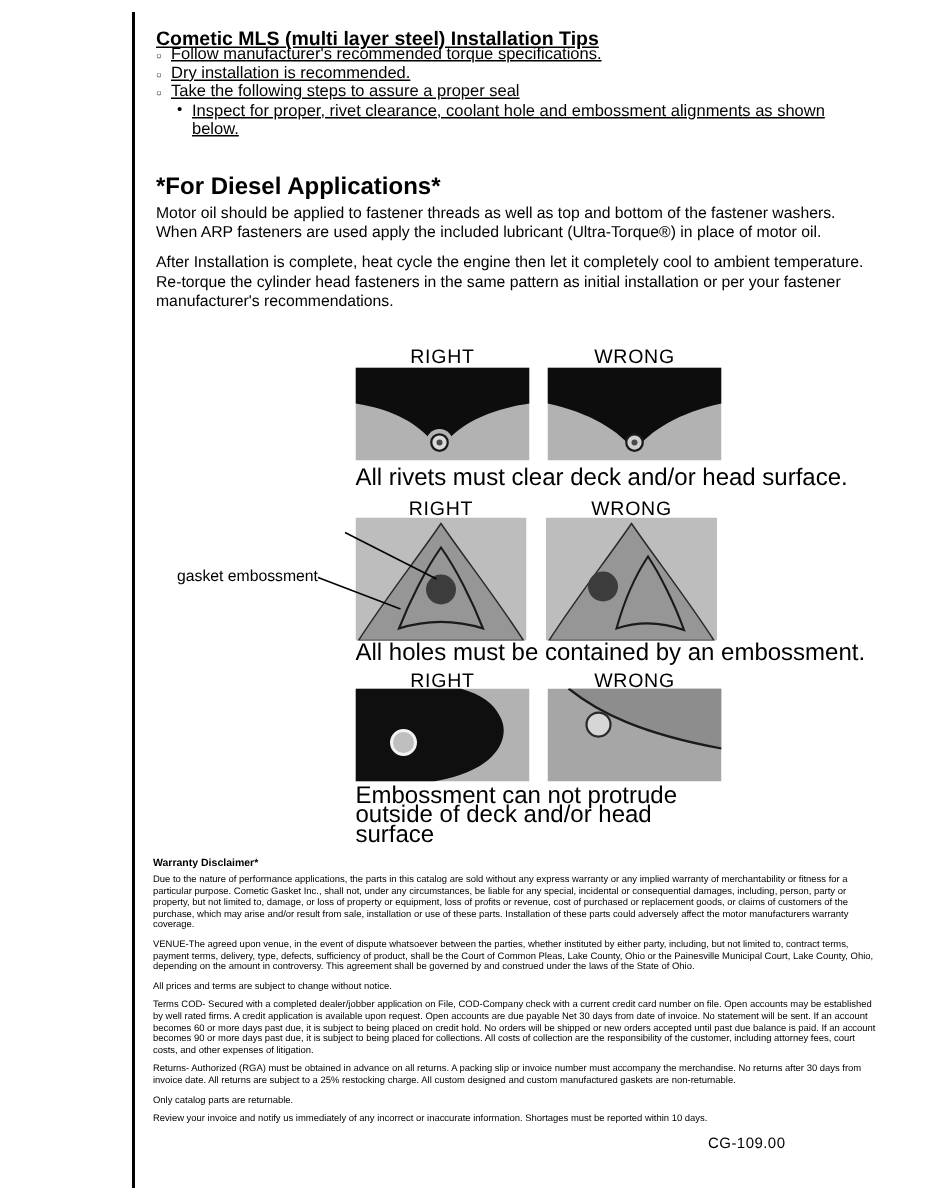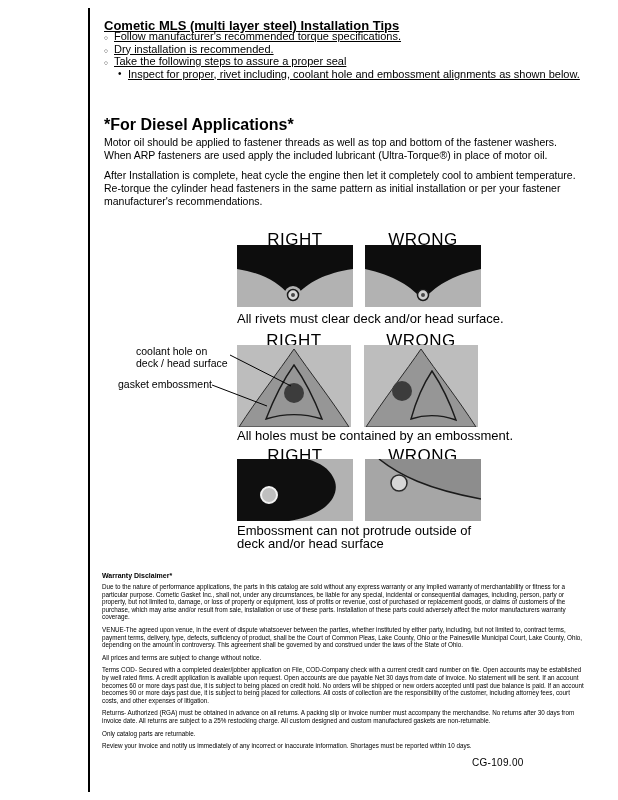--- a/index.html
+++ b/index.html
@@ -21,37 +21,37 @@
   .tips li.sub { margin-left:14px; }
   .tips li.sub::before { content:"•"; font-size:10px; top:0; }
 
   .diesel-h { position:absolute; left:104px; top:116px; margin:0; font-size:16px; font-weight:bold; }
   .body { position:absolute; left:104px; width:472px; margin:0; font-size:10.5px; line-height:13px; }
   .p1 { top:136px; }
   .p2 { top:169px; }
   .note { top:212px; }
 
   .diagrams { position:absolute; left:0; top:228px; width:618px; height:336px; }
-  .dg-label { position:absolute; width:116px; text-align:center; font-size:17px; letter-spacing:0.5px; }
+  .dg-label { position:absolute; width:116px; text-align:center; font-size:13px; letter-spacing:0.5px; }
   .lbl-r1-right { left:237px; top:2px; }
   .lbl-r1-wrong { left:365px; top:2px; }
   .lbl-r2-right { left:237px; top:103px; width:114px; }
   .lbl-r2-wrong { left:364px; top:103px; width:114px; }
   .lbl-r3-right { left:237px; top:218px; }
   .lbl-r3-wrong { left:365px; top:218px; }
 
   .dg-img { position:absolute; font-size:0; line-height:0; }
   .img-r1-right { left:237px; top:17px; }
   .img-r1-wrong { left:365px; top:17px; }
   .img-r2-right { left:237px; top:117px; }
   .img-r2-wrong { left:364px; top:117px; }
   .img-r3-right { left:237px; top:231px; }
   .img-r3-wrong { left:365px; top:231px; }
 
-  .dg-caption { position:absolute; font-size:13px; line-height:13px; }
+  .dg-caption { position:absolute; font-size:16px; line-height:13px; }
   .cap-r1 { left:237px; top:84px; }
   .cap-r2 { left:237px; top:201px; }
   .cap-r3 { left:237px; top:296px; width:250px; }
 
   .ann { position:absolute; font-size:10.5px; line-height:12px; }
   .ann-coolant { left:136px; top:117px; width:96px; }
   .ann-emb { left:118px; top:150px; white-space:nowrap; }
 
   .leader-svg { position:absolute; left:0; top:0; width:618px; height:336px; pointer-events:none; }
 
@@ -67,21 +67,21 @@
 <div class="page">
 
   <div class="left-rule"></div>
 
   <h1 class="title">Cometic MLS (multi layer steel) Installation Tips</h1>
 
   <ul class="tips">
     <li>Follow manufacturer's recommended torque specifications.</li>
     <li>Dry installation is recommended.</li>
     <li>Take the following steps to assure a proper seal</li>
-    <li class="sub">Inspect for proper, rivet including, coolant hole and embossment alignments as shown below.</li>
+    <li class="sub">Inspect for proper, rivet clearance, coolant hole and embossment alignments as shown below.</li>
   </ul>
 
   <h2 class="diesel-h">*For Diesel Applications*</h2>
   <p class="body p2">After Installation is complete, heat cycle the engine then let it completely cool to ambient temperature. Re-torque the cylinder head fasteners in the same pattern as initial installation or per your fastener manufacturer's recommendations.</p>
   <p class="body p1">Motor oil should be applied to fastener threads as well as top and bottom of the fastener washers. When ARP fasteners are used apply the included lubricant (Ultra-Torque®) in place of motor oil.</p>
 
   <div class="diagrams">
 
     <div class="dg-label lbl-r1-right">RIGHT</div>
     <div class="dg-label lbl-r1-wrong">WRONG</div>
@@ -119,21 +119,20 @@
     </div>
     <div class="dg-img img-r2-wrong">
       <svg width="114" height="82" viewBox="0 0 114 82">
         <rect width="114" height="82" fill="#bdbdbd"></rect>
         <path d="M57,4 C42,26 20,54 2,82 L112,82 C94,54 72,26 57,4 Z" fill="#969696" stroke="#2a2a2a" stroke-width="1"></path>
         <path d="M68,26 C60,38 52,56 47,74 C62,69 78,70 92,75 C86,58 76,38 68,26 Z" fill="none" stroke="#1a1a1a" stroke-width="1.4"></path>
         <circle cx="38" cy="46" r="10" fill="#3c3c3c"></circle>
       </svg>
     </div>
 
-    <div class="ann ann-coolant">coolant hole on deck / head surface</div>
     <div class="ann ann-emb">gasket embossment</div>
 
     <div class="dg-caption cap-r2">All holes must be contained by an embossment.</div>
 
     <div class="dg-label lbl-r3-right">RIGHT</div>
     <div class="dg-label lbl-r3-wrong">WRONG</div>
 
     <div class="dg-img img-r3-right">
       <svg width="116" height="62" viewBox="0 0 116 62">
         <rect width="116" height="62" fill="#b2b2b2"></rect>

